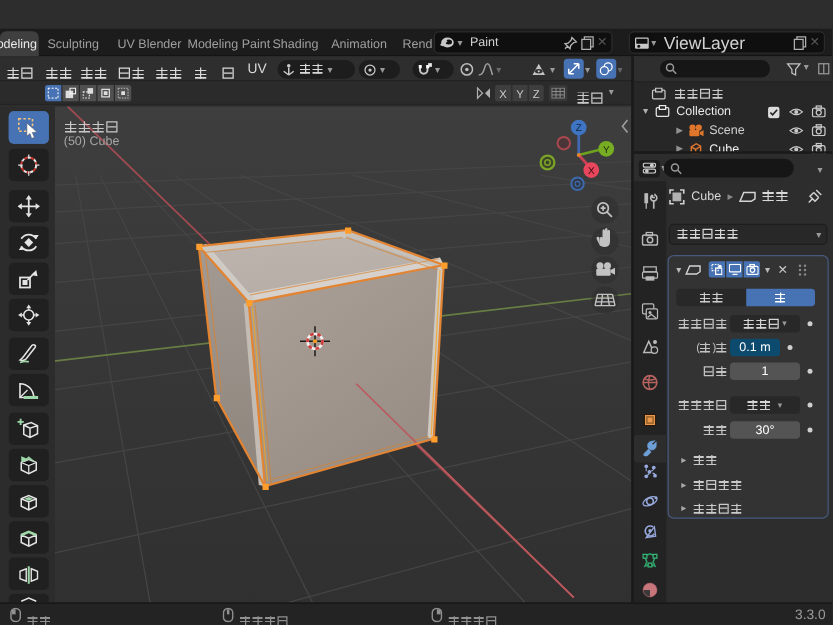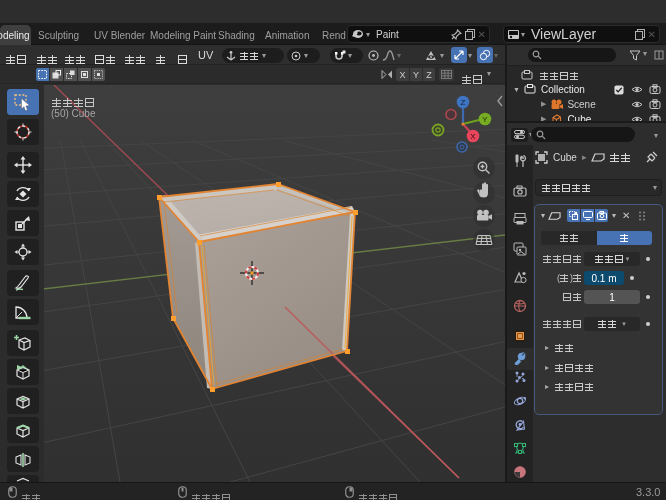--- a/index.html
+++ b/index.html
@@ -684,20 +684,28 @@
             <i class="zb s8" style="margin-right:0"></i>
           </span>
       <span class="row" style="width:56px;height:14px;background:#282828;border-radius:3px;margin-left:3px;color:#d5d5d5;justify-content:center">
             <i class="z s8"></i>
             <i class="z s8" style="margin-right:0"></i>
             <span style="color:#9a9a9a;font-size:7px;margin-left:6px">▾</span>
           </span>
       <span style="width:4px;height:4px;background:#cfcfcf;border-radius:50%;margin-left:6px"></span>
     </div>
 
+    <div class="row" style="margin:6px 0 0 0;height:14px">
+      <span style="width:46px;display:inline-flex;justify-content:flex-end;color:#c3c3c3">
+            <i class="z s8"></i>
+            <i class="z s8" style="margin-right:0"></i>
+          </span>
+      <span class="row" style="width:56px;height:14px;background:#545454;border-radius:3px;margin-left:3px;color:#fff;justify-content:center;font-size:10px">30°</span>
+      <span style="width:4px;height:4px;background:#cfcfcf;border-radius:50%;margin-left:6px"></span>
+    </div>
 
     <div class="row" style="margin:12px 0 0 10px;color:#c9c9c9">
       <span style="color:#aaa;font-size:8px;margin-right:6px">▸</span>
           <i class="z s8"></i>
           <i class="z s8"></i>
     </div>
     <div class="row" style="margin:11px 0 0 10px;color:#c9c9c9">
       <span style="color:#aaa;font-size:8px;margin-right:6px">▸</span>
           <i class="z s8"></i>
           <i class="zb s8"></i>

